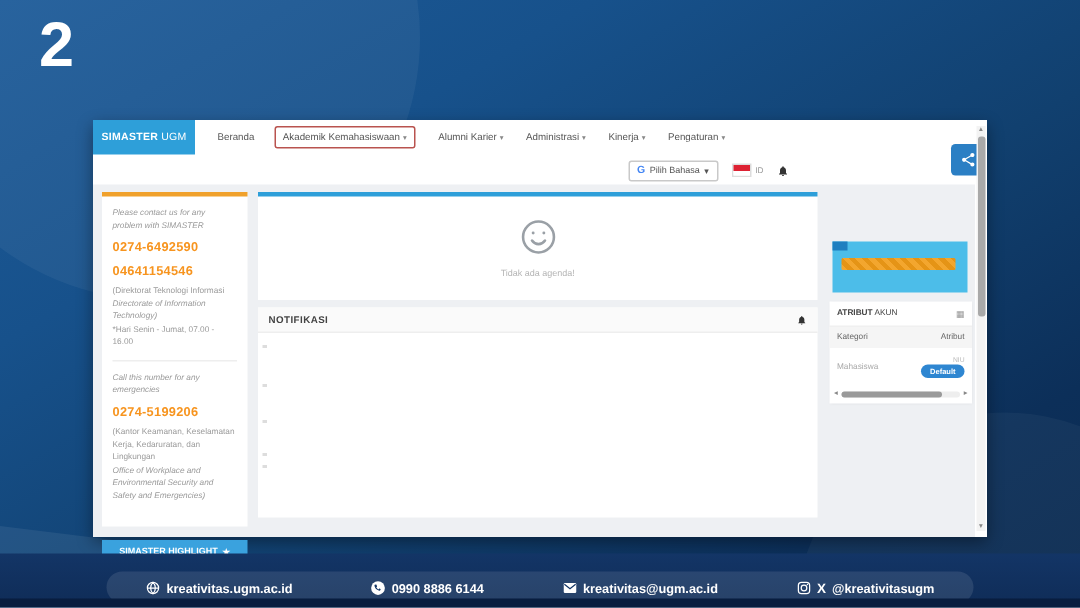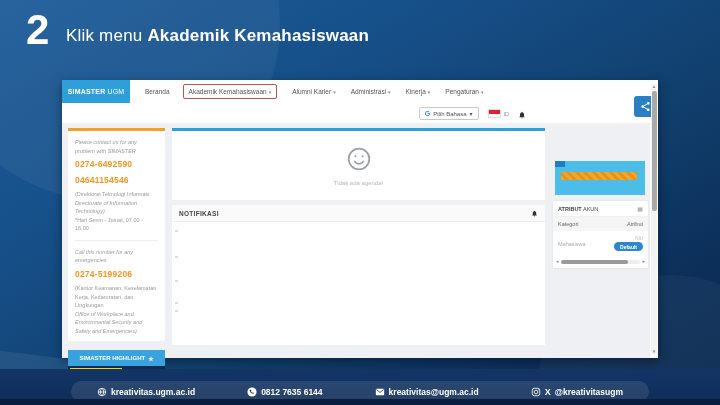--- a/index.html
+++ b/index.html
@@ -39,21 +39,21 @@
   .bell svg { width:8px; height:8px; fill:#333; }
 
   .share-btn { position:absolute; top:16px; right:2px; width:22px; height:21px; background:#2b7fc4; border-radius:3px;
                display:flex; align-items:center; justify-content:center; }
   .share-btn svg { width:11px; height:11px; fill:#fff; }
 
   .content { position:absolute; top:43px; left:0; width:588px; height:235px; background:#eef0f3; }
 
   
   .sb { position:absolute; left:6px; top:5px; width:97px; }
-  .contact-panel { background:#fff; border-top:3px solid #f0a12c; padding:7px 7px 6px; font-size:5.5px;
+  .contact-panel { background:#fff; border-top:3px solid #f0a12c; padding:7px 7px 16px; font-size:5.5px;
                    color:#9a9a9a; line-height:1.55; }
   .contact-panel .it { font-style:italic; }
   .phone { color:#f7941e; font-weight:800; font-size:8.5px; margin:3px 0; letter-spacing:.2px; }
   .divider { border:none; border-top:1px solid #eee; margin:7px 0; }
   .hl-header { margin-top:9px; height:16px; background:#3aa2de; color:#fff; font-size:6px; font-weight:700;
                display:flex; align-items:center; justify-content:center; gap:3px; }
   .hl-thumb { height:20px; background:#0e2a4e; position:relative; overflow:hidden; }
   .hl-tag { position:absolute; left:2px; top:2px; width:52px; height:7px; background:#f5d327; }
   .hl-ugm { position:absolute; right:3px; top:2px; color:#fff; font-size:5.5px; font-weight:800; }
 
@@ -111,21 +111,20 @@
 </style>
 </head>
 <body>
 
 <div class="slide">
   <div class="bg-circle"></div>
   <div class="corner-circle"></div>
   <div class="wedge"></div>
 
   <div class="step-number">2</div>
-  <div class="slide-title"><span>Klik menu </span><b>Akademik Kemahasiswaan</b></div>
 
   <div class="shot">
 
     <div class="navbar">
       <div class="brand">
           <span>SIMASTER</span>
           <em>UGM</em>
         </div>
       <span class="nav-item"><span>Beranda</span></span>
       <span class="nav-item hl"><span>Akademik Kemahasiswaan</span><span class="caret">▾</span></span>
@@ -262,21 +261,21 @@
           <circle cx="12" cy="12" r="9"></circle>
           <path d="M3 12h18M12 3c2.5 2.4 3.8 5.5 3.8 9S14.5 18.6 12 21c-2.5-2.4-3.8-5.5-3.8-9S9.5 5.4 12 3z"></path>
         </svg>
       <span>kreativitas.ugm.ac.id</span>
     </span>
     <span class="f-item">
       <svg viewBox="0 0 24 24">
           <circle cx="12" cy="12" r="11" fill="#fff"></circle>
           <path fill="#123566" d="M16.6 13.9l-2.2-1c-.3-.1-.6 0-.8.2l-.9 1.1c-1.5-.8-2.7-2-3.5-3.5l1.1-.9c.2-.2.3-.5.2-.8l-1-2.2c-.1-.3-.5-.5-.8-.4l-1.9.5c-.3.1-.5.4-.5.7.3 4.6 4 8.3 8.6 8.6.3 0 .6-.2.7-.5l.5-1.9c.1-.4-.1-.8-.5-.9z"></path>
         </svg>
-      <span>0812 7635 6144</span>
+      <span>0990 8886 6144</span>
     </span>
     <span class="f-item">
       <svg viewBox="0 0 24 24">
           <rect x="2" y="4" width="20" height="16" rx="2" fill="#fff"></rect>
           <path d="M3 6l9 7 9-7" stroke="#123566" stroke-width="2" fill="none"></path>
         </svg>
       <span>kreativitas@ugm.ac.id</span>
     </span>
     <span class="f-item">
       <svg viewBox="0 0 24 24" fill="none" stroke="#fff" stroke-width="2">

